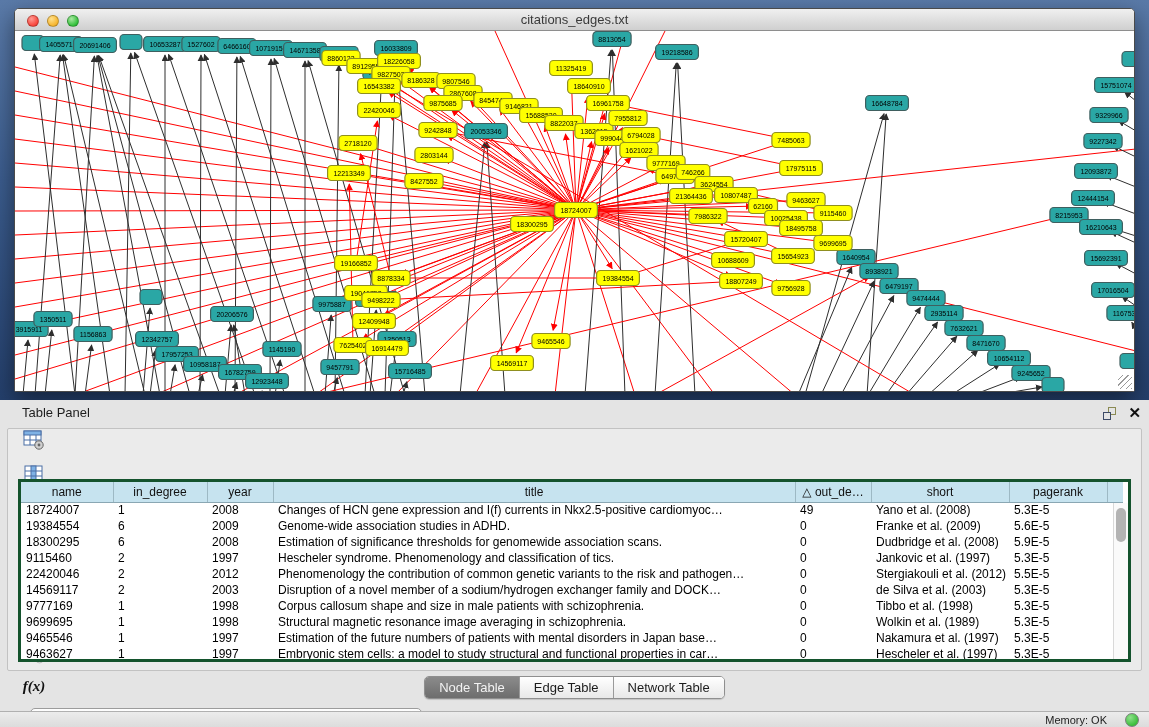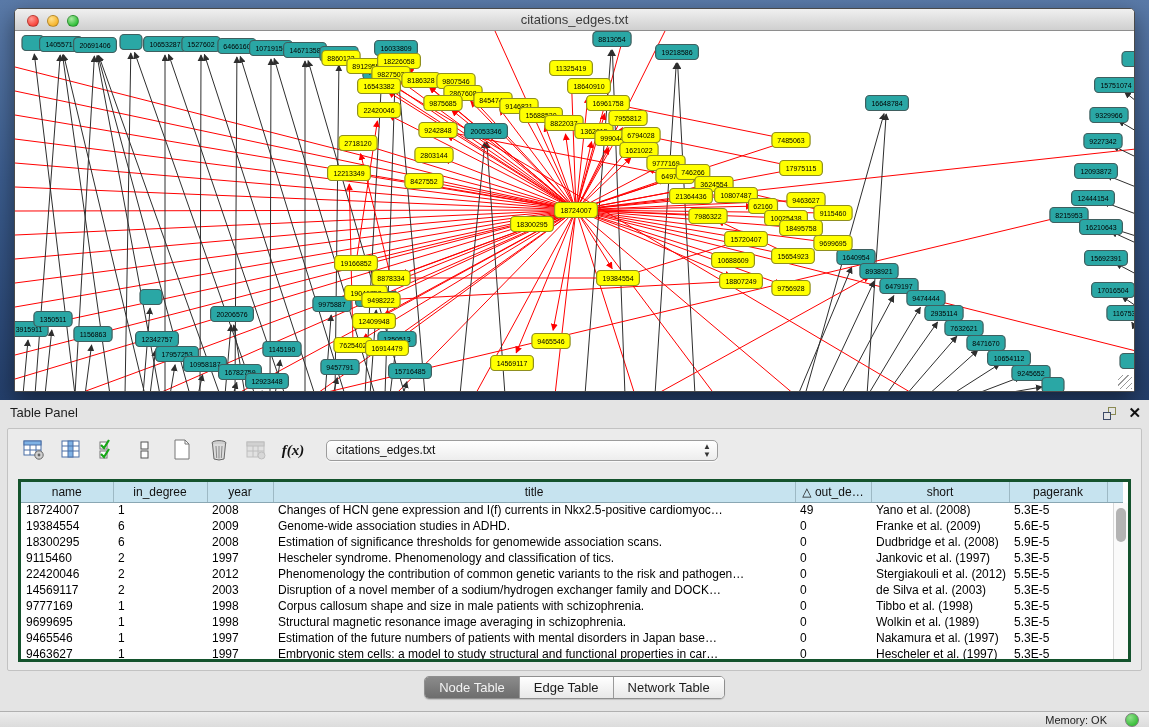--- a/index.html
+++ b/index.html
@@ -22,30 +22,30 @@
   .light.y { background:radial-gradient(circle at 35% 30%, #ffe28a, #f5b row#); background:radial-gradient(circle at 35% 30%, #ffe28a, #f7b custom); }
   .light.y { background:radial-gradient(circle at 35% 30%, #ffe08a, #f6b52e 70%); }
   .light.g { background:radial-gradient(circle at 35% 30%, #a8e8a0, #33c03a 70%); }
   .net-canvas { position:relative; width:1119px; height:360px; background:#ffffff; overflow:hidden; }
   .net-canvas svg { position:absolute; left:0; top:0; }
   .grip { position:absolute; right:2px; bottom:2px; width:14px; height:14px;
           background:repeating-linear-gradient(135deg, transparent 0 3px, #9a9a9a 3px 4px); }
 
   
   .table-panel { position:absolute; left:0; top:400px; width:1149px; height:327px; background:#e4e4e4; }
-  .panel-header { height:26px; line-height:26px; padding:0 10px; font-size:13px; color:#1d1d1d; position:relative; }
+  .panel-header { height:26px; line-height:26px; padding:0 22px; font-size:13px; color:#1d1d1d; position:relative; }
   .panel-header .hdr-icons { position:absolute; right:8px; top:0; height:26px; display:flex; align-items:center; gap:12px; }
   .float-ico { width:13px; height:13px; position:relative; }
   .float-ico .sq1 { position:absolute; left:0; bottom:0; width:8px; height:8px; border:1.5px solid #3c4a66; background:#e4e4e4; }
   .float-ico .sq2 { position:absolute; right:0; top:0; width:8px; height:8px; border:1.5px solid #8a8a52; background:#e4e4e4; }
   .close-x { font-size:15px; font-weight:bold; color:#111; line-height:14px; cursor:default; }
 
   .panel-content { position:absolute; left:7px; right:7px; top:28px; bottom:56px;
                    background:#ebebeb; border:1px solid #c2c2c2; border-radius:2px; }
-  .toolbar { height:42px; display:flex; align-items:center; gap:13px; padding:0 14px; }
+  .toolbar { height:42px; display:flex; align-items:flex-start; gap:13px; padding:0 14px;flex-direction:column; }
   .tbtn { width:24px; height:24px; display:flex; align-items:center; justify-content:center; }
   .fx { font-family:"Liberation Serif", serif; font-style:italic; font-weight:bold; font-size:15px; color:#111; }
   .combo { margin-left:8px; width:392px; height:21px; border:1px solid #9c9c9c; border-radius:5px;
            background:linear-gradient(#ffffff,#ededed); display:flex; align-items:center; position:relative;
            box-shadow:0 1px 1px rgba(255,255,255,.8); }
   .combo .val { font-size:12px; color:#111; padding-left:9px; }
   .combo .arrows { position:absolute; right:6px; top:2px; font-size:8px; color:#333; line-height:8px; text-align:center; }
 
   .tablewrap { position:absolute; left:10px; right:10px; top:50px; bottom:8px;
                background:#fff; border:3px solid #14532d; overflow:hidden; }

